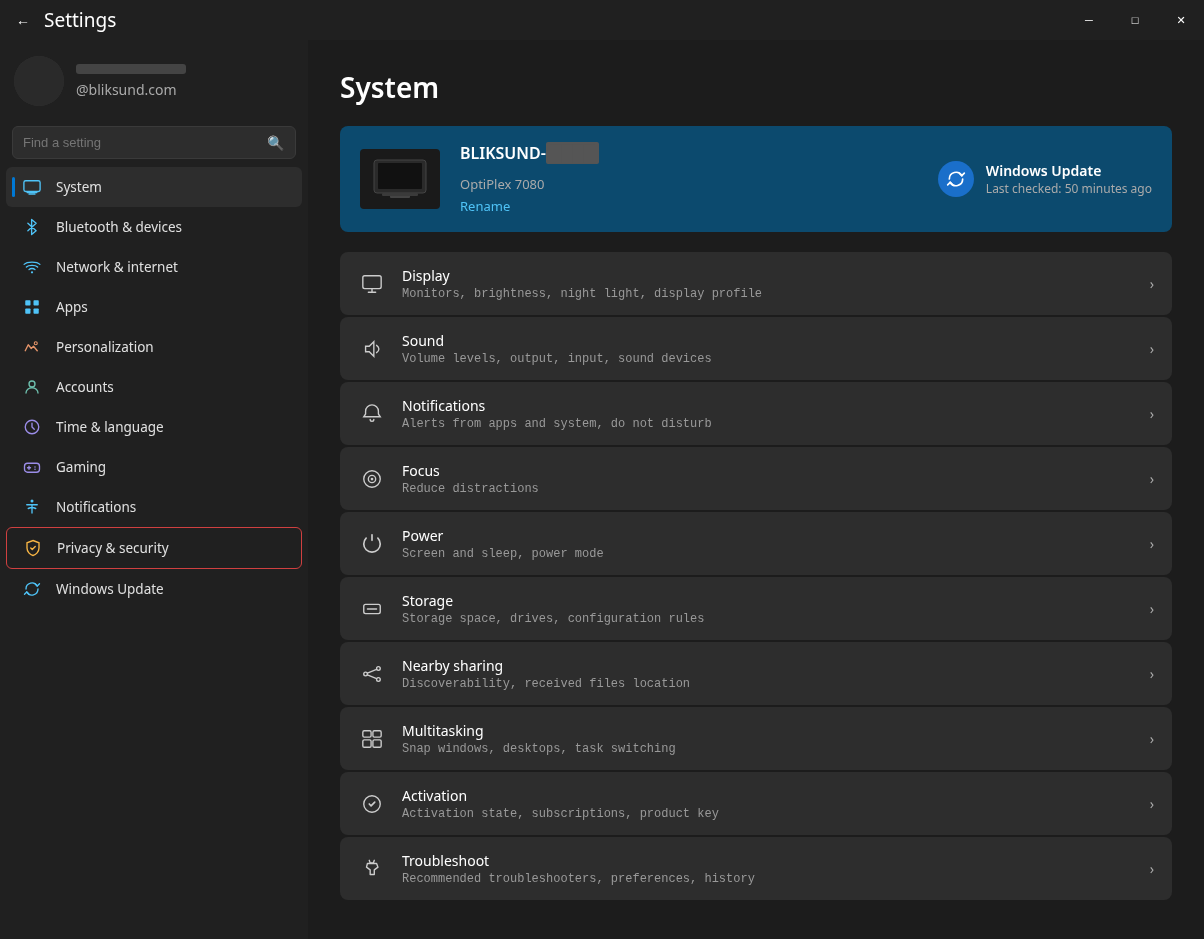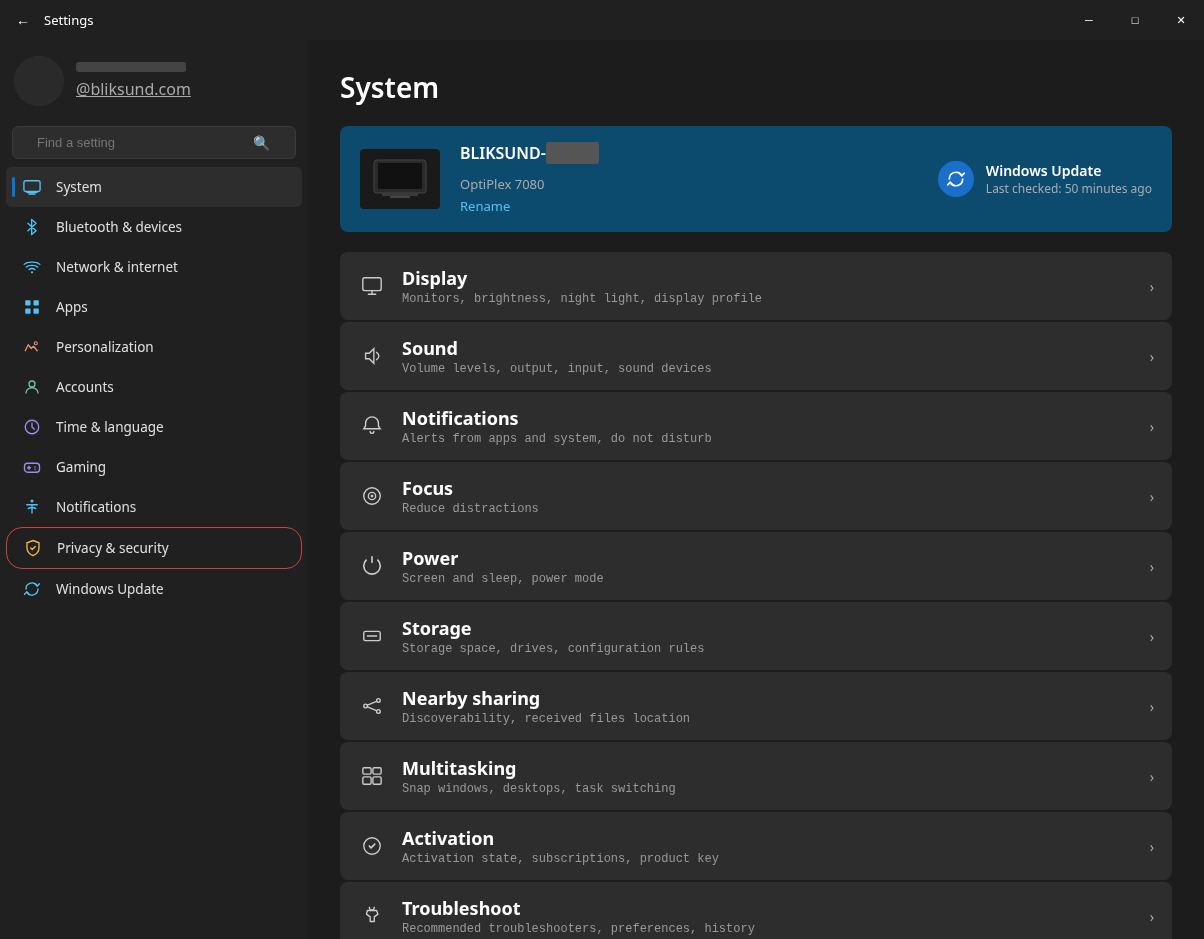--- a/index.html
+++ b/index.html
@@ -23,21 +23,21 @@
       height: 40px;
       background: #202020;
       flex-shrink: 0;
     }
     .title-bar-left {
       display: flex;
       align-items: center;
       gap: 10px;
     }
     .title-bar-title {
-      font-size: 13px;
+      font-size: 19px;
       color: #fff;
     }
     .title-bar-controls {
       display: flex;
       height: 40px;
     }
     .title-bar-btn {
       width: 46px;
       height: 40px;
       display: flex;
@@ -108,35 +108,34 @@
       flex-direction: column;
     }
     .user-name-bar {
       width: 110px;
       height: 10px;
       background: #444;
       border-radius: 3px;
       margin-bottom: 6px;
     }
     .user-email {
-      font-size: 16px;
+      font-size: 14px;
       color: #aaa;
-      text-decoration: underline;
     }
 
     
     .search-container {
       padding: 4px 12px 8px;
     }
     .search-box {
       display: flex;
       align-items: center;
       background: #2d2d2d;
       border-radius: 6px;
-      padding: 6px 24px;
+      padding: 6px 10px;
       gap: 8px;
       border: 1px solid #3a3a3a;
     }
     .search-input {
       background: transparent;
       border: none;
       color: #fff;
       font-size: 13px;
       flex: 1;
       outline: none;
@@ -156,21 +155,21 @@
       border-radius: 6px;
       margin: 0 6px;
       font-size: 13.5px;
       color: #e0e0e0;
     }
     .nav-item.active {
       background: #2d2d2d;
     }
     .nav-item.selected-highlight {
       border: 1.5px solid #d04040;
-      border-radius: 16px;
+      border-radius: 6px;
     }
     .nav-icon {
       width: 20px;
       height: 20px;
       display: flex;
       align-items: center;
       justify-content: center;
       flex-shrink: 0;
       font-size: 16px;
     }
@@ -295,22 +294,22 @@
       display: flex;
       align-items: center;
       justify-content: center;
       flex-shrink: 0;
       color: #ccc;
       font-size: 18px;
     }
 
     .settings-item-text { flex: 1; }
     .settings-item-title {
-      font-size: 18px;
-      font-weight: 700;
+      font-size: 14px;
+      font-weight: 400;
       color: #fff;
     }
     .settings-item-subtitle {
       font-size: 12px;
       color: #999;
       margin-top: 2px;
       font-family: Liberation Mono, monospace;
     }
 
     .settings-item-chevron {

